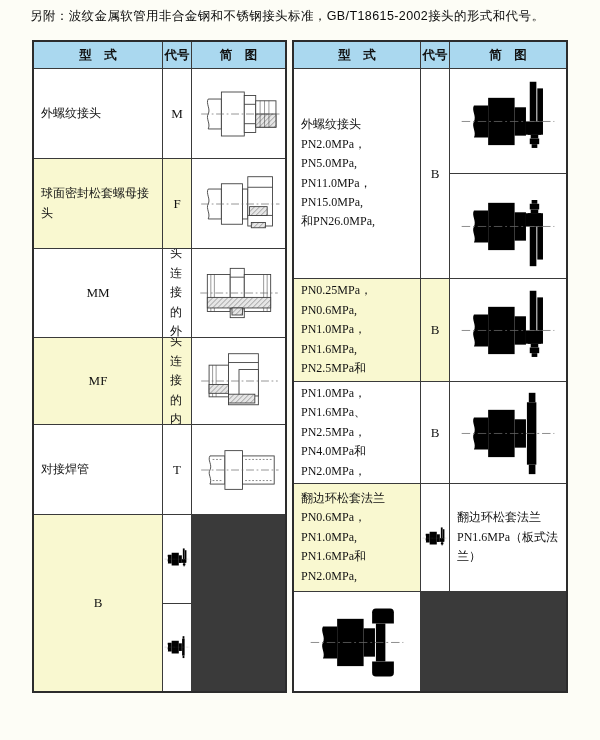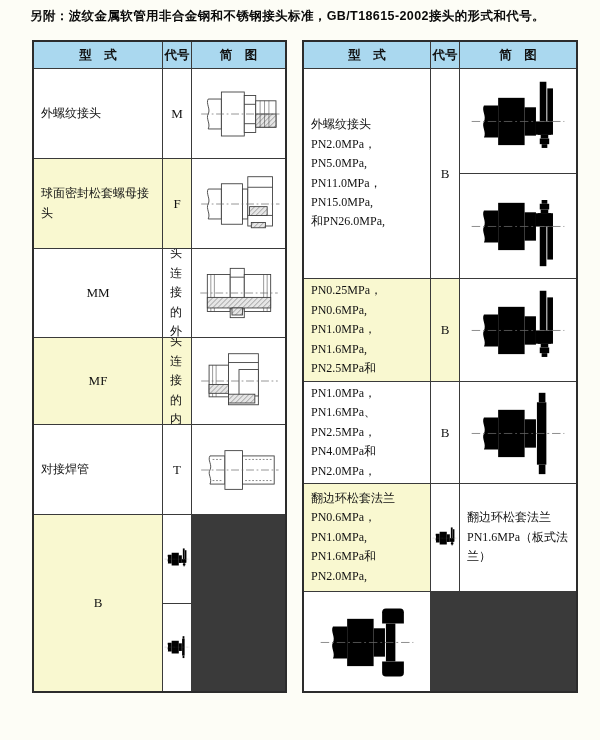--- a/index.html
+++ b/index.html
@@ -7,25 +7,25 @@
     width:600px; height:740px;
     background:#fdfdf6;
     font-family:"Liberation Serif", serif;
     color:#121212;
   }
   .page { position:relative; width:600px; height:740px; overflow:hidden; }
 
   .title {
     position:absolute; left:30px; top:8px;
     font-family:"Liberation Sans", sans-serif;
-    font-weight:bold; font-size:12.5px; letter-spacing:0.4px;
+    font-weight:normal; font-size:12.5px; letter-spacing:0.4px;
     color:#0a0a0a;
   }
 
-  .tables { position:absolute; left:32px; top:40px; display:flex; gap:15px;border-radius:10px; }
+  .tables { position:absolute; left:32px; top:40px; display:flex; gap:5px;border-radius:10px; }
 
   .tbl {
     display:grid; gap:1px;
     background:#3a3a3a;
     border:2px solid #2c2c2c;
   }
   .tbl.left  { grid-template-columns:128px 28px 93px;  grid-template-rows:26px 89px 89px 88px 86px 89px 176px; }
   .tbl.right { grid-template-columns:126px 28px 116px; grid-template-rows:26px 209px 102px 101px 107px 99px; }
 
   .c { background:#ffffff; display:flex; align-items:center; overflow:hidden; }

